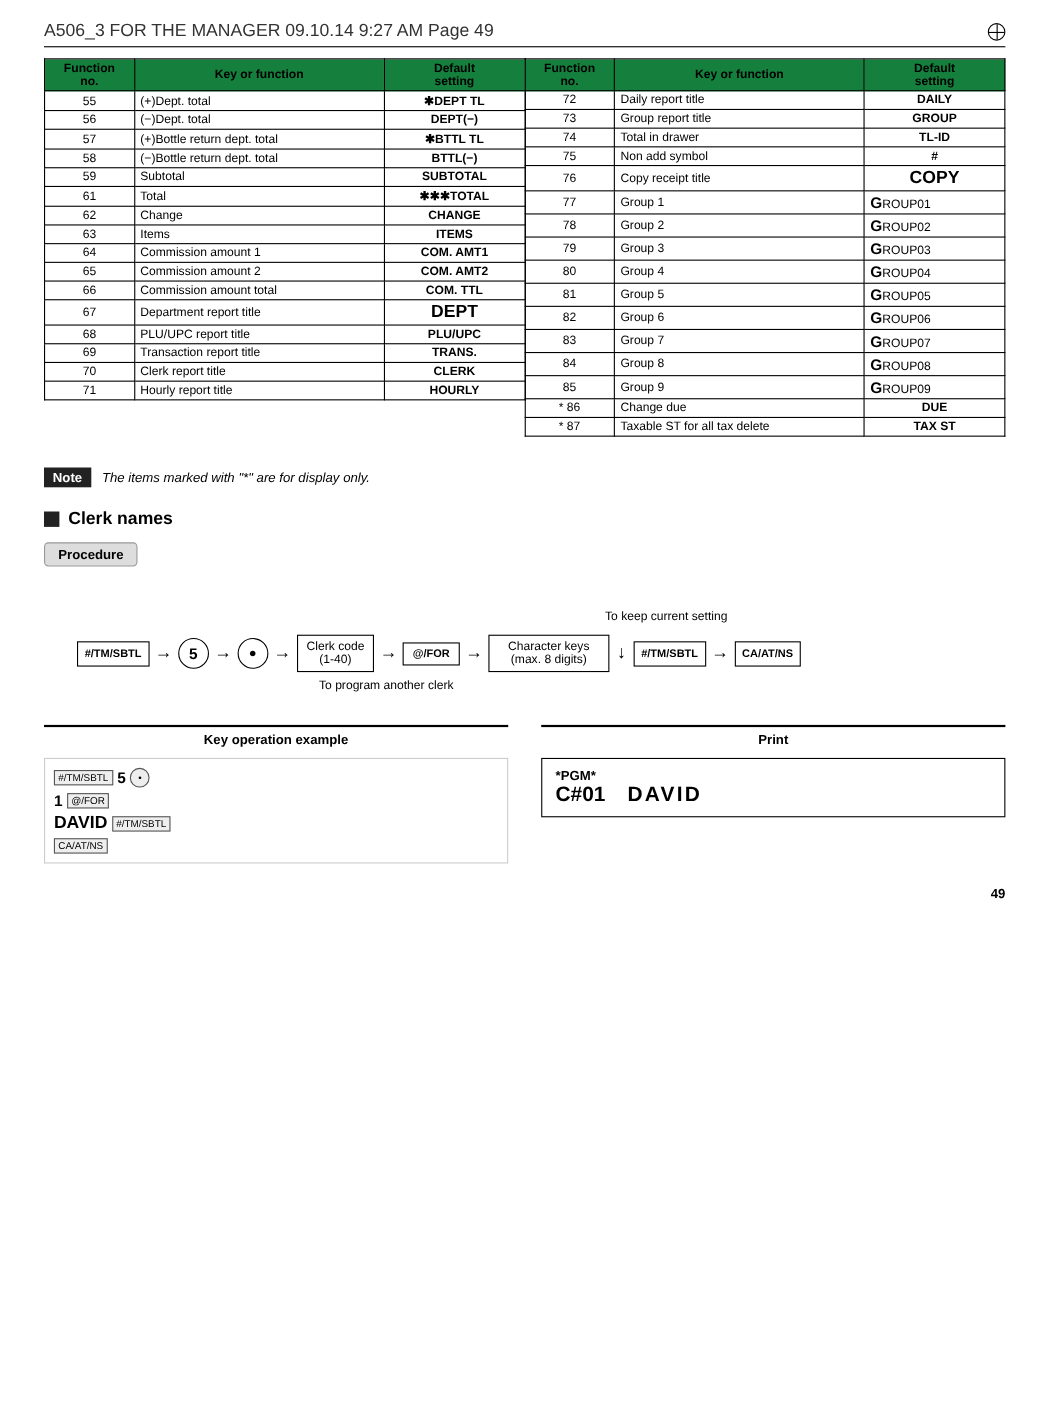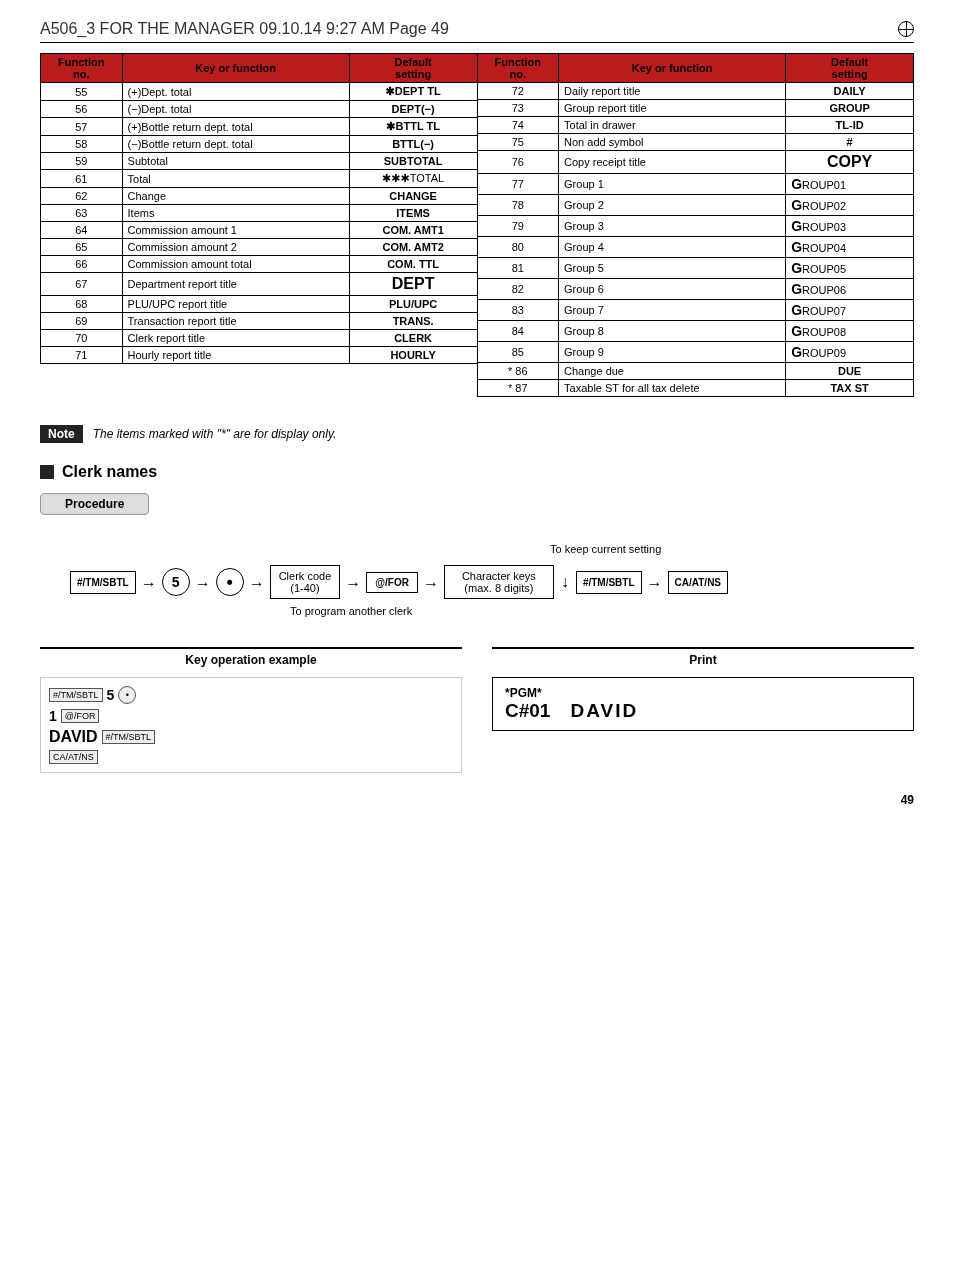--- a/index.html
+++ b/index.html
@@ -47,21 +47,21 @@
       margin-bottom: 16px;
     }
     .main-table th, .main-table td {
       border: 1px solid #000;
       padding: 2px 5px;
       font-size: 11px;
     }
     .main-table th {
       text-align: center;
       font-weight: bold;
-      background: #b91c1c;
+      background: #15803d;
     }
     .main-table td {
       text-align: left;
     }
     .main-table td.no-col {
       text-align: center;
       width: 45px;
     }
     .main-table td.default-col {
       text-align: center;
@@ -107,25 +107,25 @@
       background: #222;
       display: inline-block;
       flex-shrink: 0;
     }
 
     
     .procedure-badge {
       background: #ddd;
       border: 1px solid #999;
       border-radius: 4px;
-      padding: 3px 24px;
+      padding: 3px 12px;
       font-size: 12px;
       font-weight: bold;
       display: inline-block;
-      margin-bottom: 20px;
+      margin-bottom: 32px;
     }
 
     
     .flow-diagram {
       position: relative;
       margin: 0 0 20px 30px;
     }
     .flow-row {
       display: flex;
       align-items: center;
@@ -267,21 +267,21 @@
             <td class="default-col" style="font-weight: bold;">BTTL(−)</td>
           </tr>
           <tr>
             <td class="no-col">59</td>
             <td>Subtotal</td>
             <td class="default-col" style="font-weight: bold;">SUBTOTAL</td>
           </tr>
           <tr>
             <td class="no-col">61</td>
             <td>Total</td>
-            <td class="default-col" style="font-weight: normal;">✱✱✱TOTAL</td>
+            <td class="default-col" style="font-weight: bold;">✱✱✱TOTAL</td>
           </tr>
           <tr>
             <td class="no-col">62</td>
             <td>Change</td>
             <td class="default-col" style="font-weight: bold;">CHANGE</td>
           </tr>
           <tr>
             <td class="no-col">63</td>
             <td>Items</td>
             <td class="default-col" style="font-weight: bold;">ITEMS</td>

